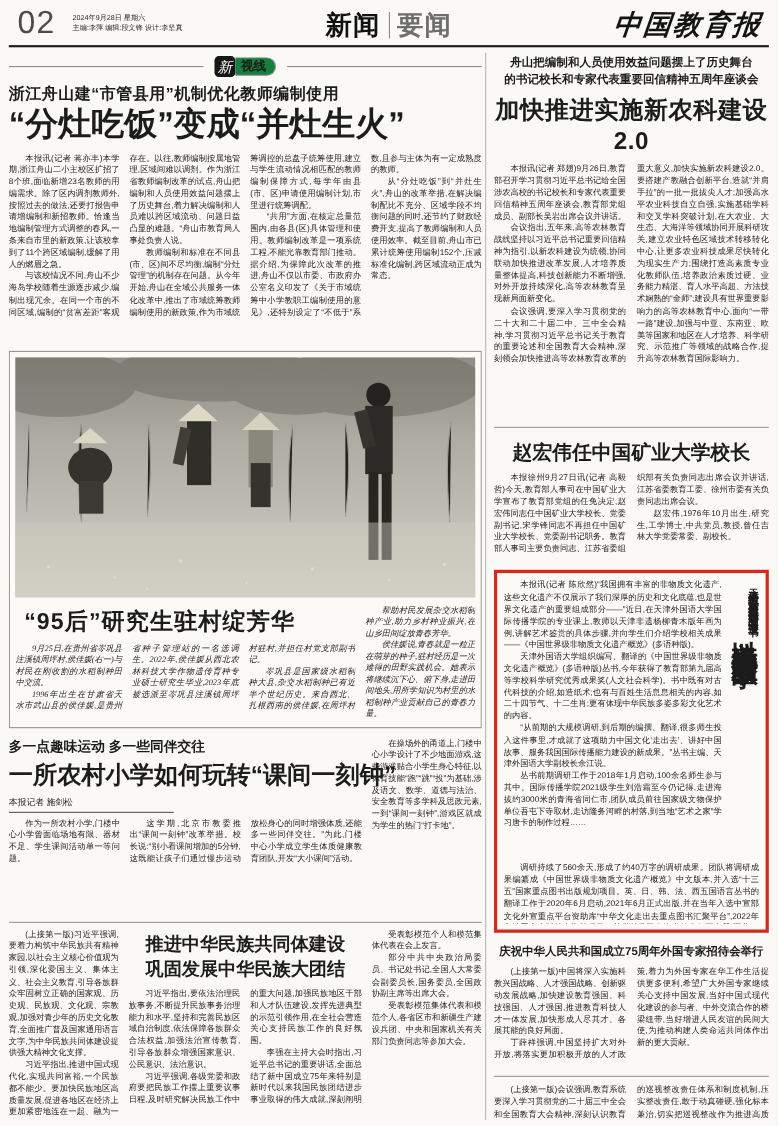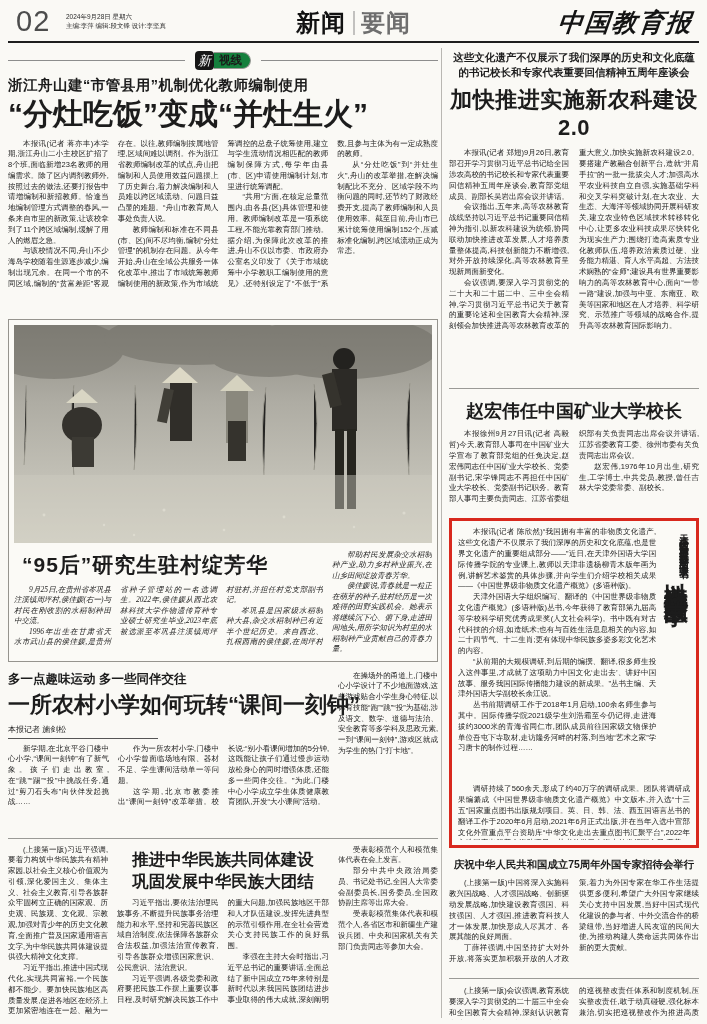--- a/index.html
+++ b/index.html
@@ -200,21 +200,20 @@
         </div>
       </div>
     </div>
 
     <div class="recess">
       <div class="recess-main">
         <div class="recess-kicker">多一点趣味运动 多一些同伴交往</div>
         <div class="recess-head">一所农村小学如何玩转“课间一刻钟”</div>
         <div class="recess-byline">本报记者 施剑松</div>
         <div class="recess-body bodytxt">
-            <p class="para">新学期,在北京平谷门楼中心小学,“课间一刻钟”有了新气象。孩子们走出教室,在“跳”“踢”“投”中挑战任务,通过“剪刀石头布”向伙伴发起挑战……</p>
             <p class="para">作为一所农村小学,门楼中心小学曾面临场地有限、器材不足、学生课间活动单一等问题。</p>
             <p class="para">这学期,北京市教委推出“课间一刻钟”改革举措。校长说:“别小看课间增加的5分钟,这既能让孩子们通过慢步运动放松身心的同时增强体质,还能多一些同伴交往。”为此,门楼中心小学成立学生体质健康教育团队,开发“大小课间”活动。</p>
           </div>
       </div>
       <div class="recess-side bodytxt">
           <p class="para">在操场外的甬道上,门楼中心小学设计了不少地面游戏,这些游戏贴合小学生身心特征,以体育技能“跑”“跳”“投”为基础,涉及语文、数学、道德与法治、安全教育等多学科及思政元素,一到“课间一刻钟”,游戏区就成为学生的热门“打卡地”。</p>
         </div>
     </div>
 
     <div class="bottomsec">
@@ -237,21 +236,21 @@
           <p class="para">受表彰模范个人和模范集体代表在会上发言。</p>
           <p class="para">部分中共中央政治局委员、书记处书记,全国人大常委会副委员长,国务委员,全国政协副主席等出席大会。</p>
           <p class="para">受表彰模范集体代表和模范个人,各省区市和新疆生产建设兵团、中央和国家机关有关部门负责同志等参加大会。</p>
         </div>
     </div>
   </div>
 
   <div class="rightcol">
 
     <div class="ag-kicker">
-      <div>这些文化遗产不仅展示了我们深厚的历史和文化底蕴</div>
+      <div>舟山把编制和人员使用效益问题摆上了历史舞台</div>
       <div>的书记校长和专家代表重要回信精神五周年座谈会</div>
     </div>
     <div class="ag-head">加快推进实施新农科建设2.0</div>
     <div class="ag-body bodytxt">
         <p class="para">本报讯(记者 郑翅)9月26日,教育部召开学习贯彻习近平总书记给全国涉农高校的书记校长和专家代表重要回信精神五周年座谈会,教育部党组成员、副部长吴岩出席会议并讲话。</p>
         <p class="para">会议指出,五年来,高等农林教育战线坚持以习近平总书记重要回信精神为指引,以新农科建设为统领,协同联动加快推进改革发展,人才培养质量整体提高,科技创新能力不断增强,对外开放持续深化,高等农林教育呈现新局面新变化。</p>
         <p class="para">会议强调,要深入学习贯彻党的二十大和二十届二中、三中全会精神,学习贯彻习近平总书记关于教育的重要论述和全国教育大会精神,深刻领会加快推进高等农林教育改革的重大意义,加快实施新农科建设2.0。要搭建产教融合创新平台,造就“并肩手拉”的一批一批拔尖人才;加强高水平农业科技自立自强,实施基础学科和交叉学科突破计划,在大农业、大生态、大海洋等领域协同开展科研攻关,建立农业特色区域技术转移转化中心,让更多农业科技成果尽快转化为现实生产力;围绕打造高素质专业化教师队伍,培养政治素质过硬、业务能力精湛、育人水平高超、方法技术娴熟的“金师”;建设具有世界重要影响力的高等农林教育中心,面向“一带一路”建设,加强与中亚、东南亚、欧美等国家和地区在人才培养、科学研究、示范推广等领域的战略合作,提升高等农林教育国际影响力。</p>
       </div>
 
     <div class="rule2"></div>

